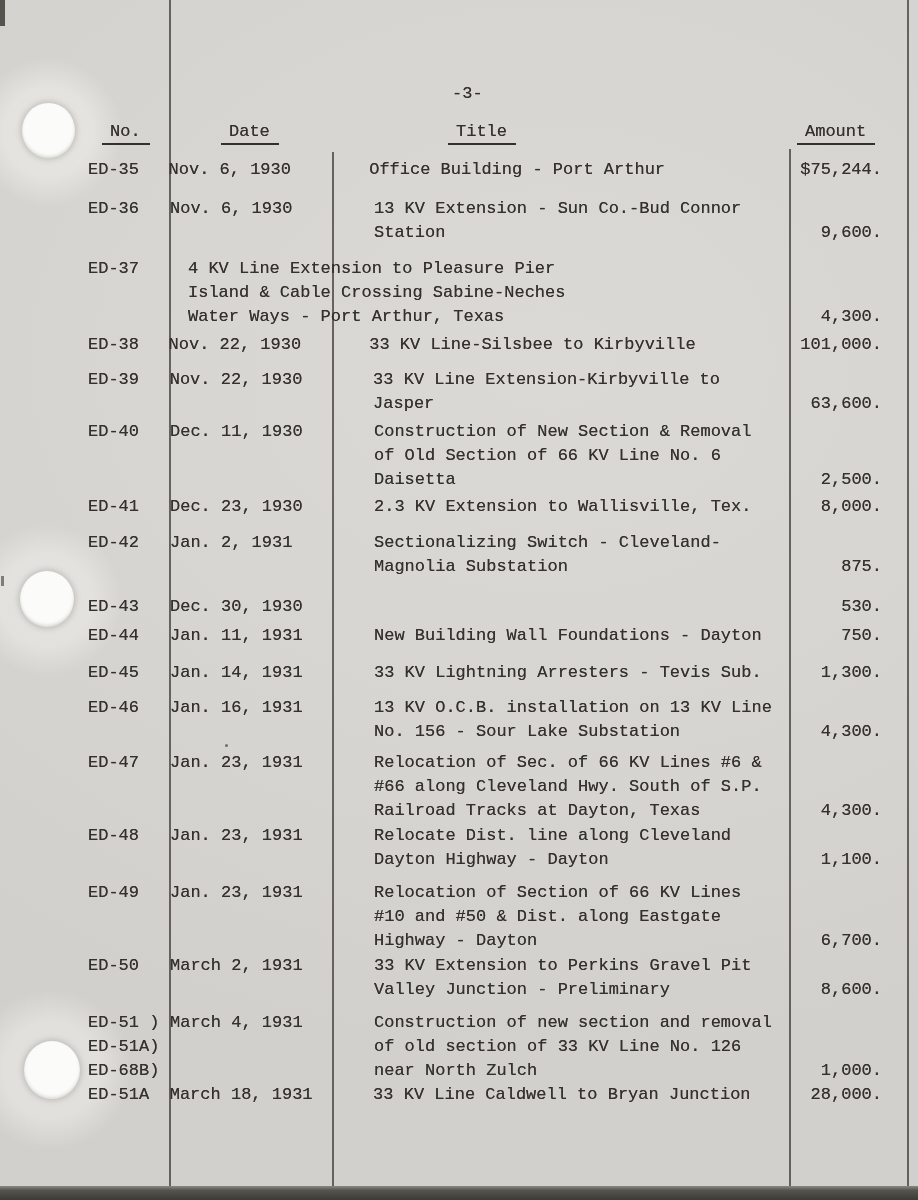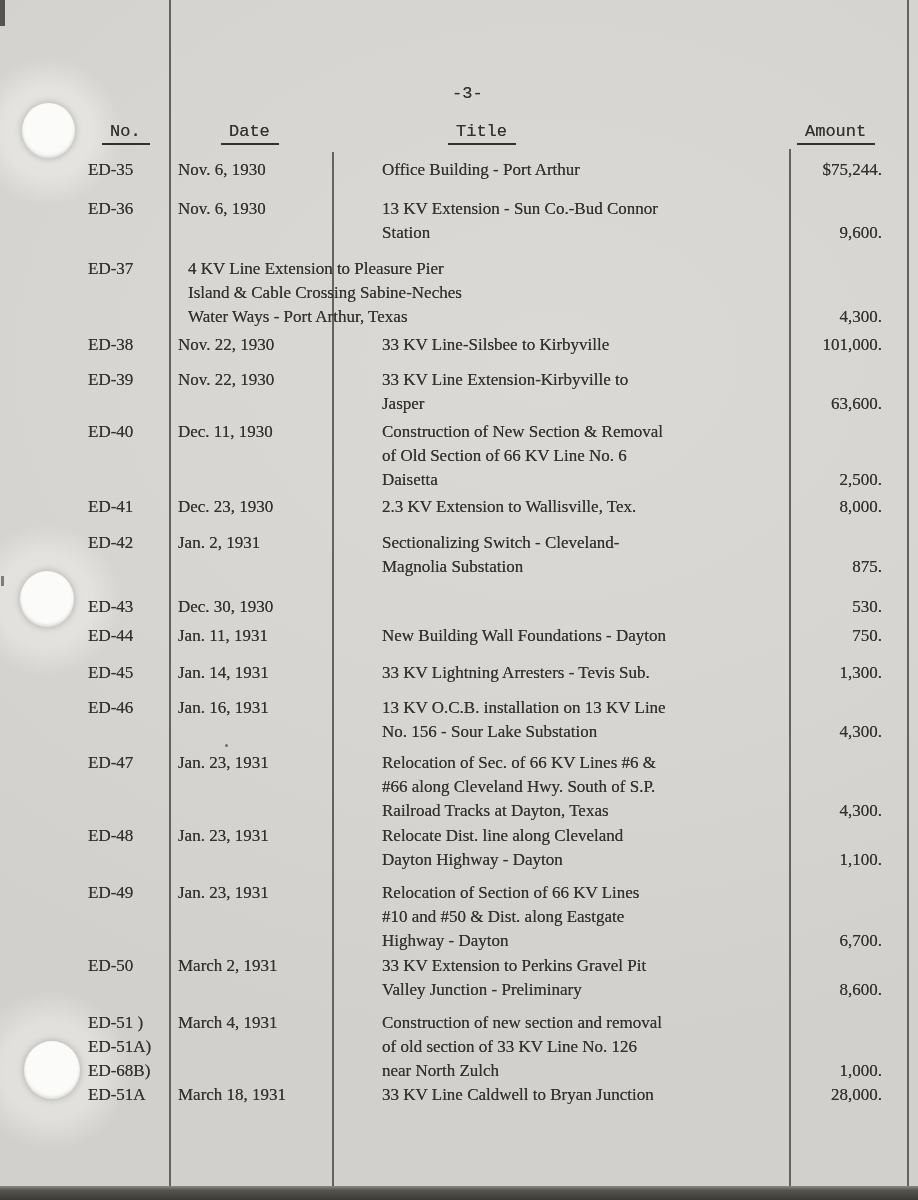--- a/index.html
+++ b/index.html
@@ -39,25 +39,25 @@
   #speck-dot{left:225px; top:744px; width:3px; height:3px; border-radius:50%; opacity:.8;}
   .page-number{position:absolute; left:452px; top:84px;}
   .col-head{
     position:absolute; top:122px; display:inline-block;
     border-bottom:2px solid var(--ink); padding:0 9px 2px 8px;
   }
   #head-no{left:102px;text-align:right;}
   #head-date{left:221px;}
   #head-title{left:448px;}
   #head-amount{left:797px;}
-  #rows{position:absolute; left:0; top:158px; width:918px;font-family:Liberation Serif, serif;}
+  #rows{position:absolute; left:0; top:158px; width:918px;}
   .row{display:flex; line-height:24px;}
   .cell{box-sizing:border-box; white-space:pre;}
   .c-no{width:170px; padding-left:88px;}
-  .c-date{width:186px; margin-left:8px;}
+  .c-date{width:186px; }
   .c-title{width:457px; padding-left:18px;}
   .c-amt{flex:1; display:flex; align-items:flex-end; justify-content:flex-end; padding-right:36px;}
   .line{display:block;}
   #rows .row:nth-child(1){margin-bottom:15px}
   #rows .row:nth-child(2){margin-bottom:12px}
   #rows .row:nth-child(3){margin-bottom:4px}
   #rows .row:nth-child(4){margin-bottom:11px}
   #rows .row:nth-child(5){margin-bottom:4px}
   #rows .row:nth-child(6){margin-bottom:3px}
   #rows .row:nth-child(7){margin-bottom:12px}

